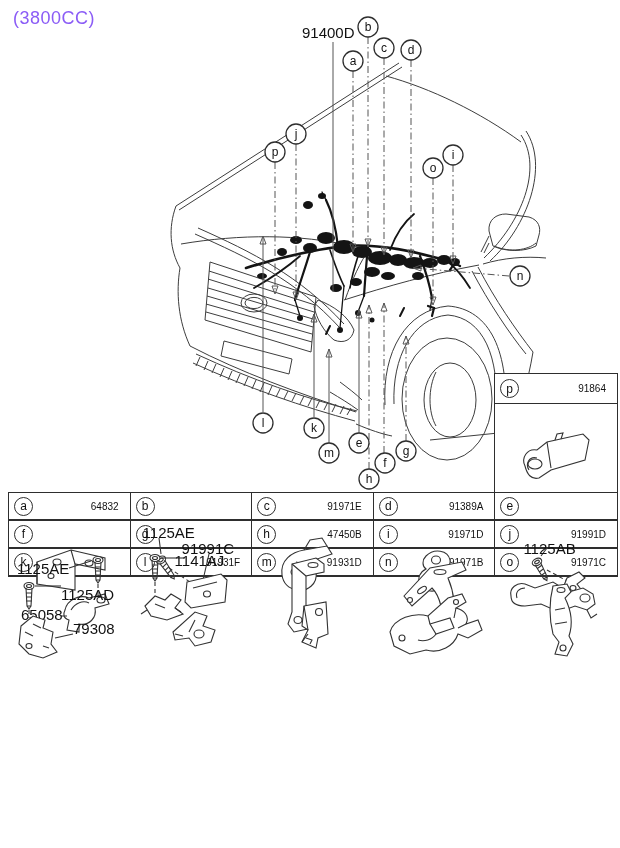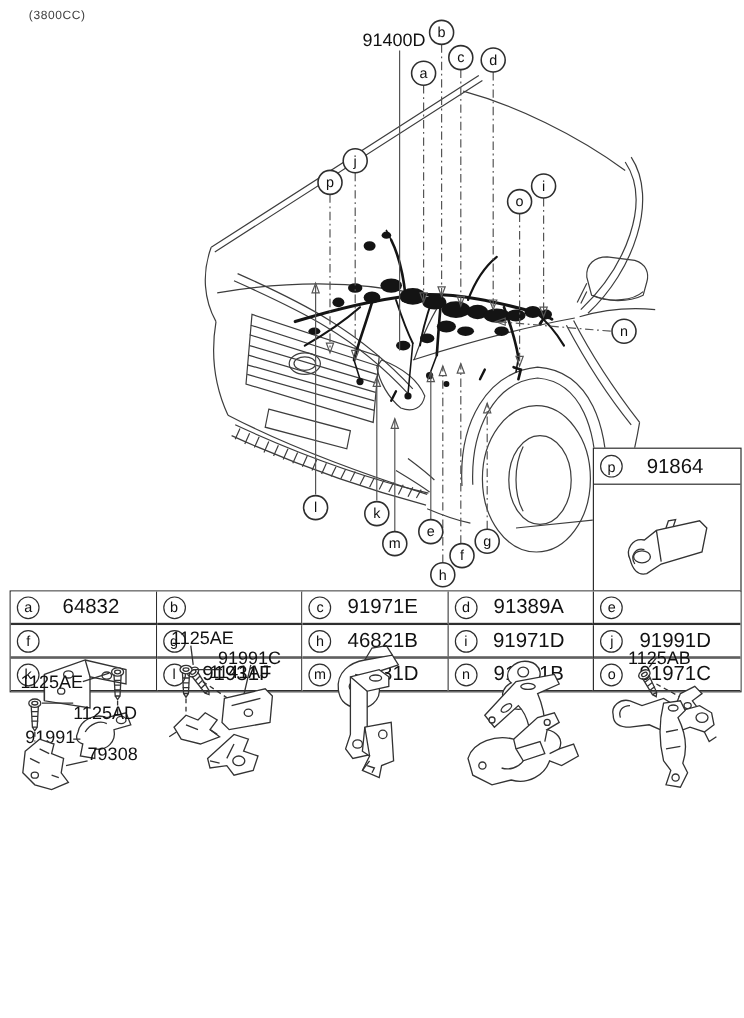--- a/index.html
+++ b/index.html
@@ -1,33 +1,33 @@
 <!DOCTYPE html>
 <html><head>
 <meta charset="utf-8">
 <style>
   html,body{margin:0;padding:0;background:#fff;}
   #stage{position:relative;width:620px;height:848px;background:#ffffff;overflow:hidden;
          font-family:"Liberation Sans",sans-serif;color:#111;}
-  #title{position:absolute;left:24px;top:8px;font-size:10px;color:#404040;letter-spacing:.5px;}
+  #title{position:absolute;left:13px;top:8px;font-size:18px;color:#8b5cf6;letter-spacing:.5px;}
   #diagram{position:absolute;left:0;top:0;}
   
   .tbl{position:absolute;box-sizing:border-box;border:1.6px solid #2e2e2e;background:#fff;}
   .grid{display:grid;grid-template-columns:repeat(5,1fr);}
   .cell{box-sizing:border-box;border-right:1.6px solid #2e2e2e;border-bottom:1.6px solid #2e2e2e;
         display:flex;flex-direction:column;background:#fff;}
   .cell.last-col{border-right:none;}
   .row3 .cell{border-bottom:none;}
   .cell-head{box-sizing:border-box;height:27px;border-bottom:1.6px solid #2e2e2e;
              display:flex;align-items:center;padding:0 5px;}
   .cell-body{position:relative;flex:1;}
   .co{box-sizing:border-box;width:19px;height:19px;border:1.4px solid #2e2e2e;border-radius:50%;
       display:flex;align-items:center;justify-content:center;font-size:12px;line-height:1;
       flex:0 0 auto;background:#fff;}
-  .pn{flex:1;text-align:center;font-size:17px;padding-right:6px;white-space:nowrap;}
+  .pn{flex:1;text-align:right;font-size:10px;padding-right:6px;white-space:nowrap;}
   .lbl{position:absolute;font-size:15px;white-space:nowrap;color:#111;}
   .cell-body svg{position:absolute;left:0;top:0;}
   
   #pcell{left:494px;top:373px;width:124px;height:120px;display:flex;flex-direction:column;}
   #pcell .cell-head{height:30px;}
   
   .car path,.car ellipse,.car line{fill:none;stroke:#3d3d3d;stroke-width:1;}
   .harness path{fill:none;stroke:#141414;stroke-linecap:round;}
   .harness ellipse{fill:#141414;stroke:none;}
   .leads path{fill:none;stroke:#555;stroke-width:1;}
@@ -346,21 +346,21 @@
                 <ellipse cx="0" cy="0" rx="2.5" ry="1.5"></ellipse>
               <path class="wire" d="M-3,2 L-2,20 L2,20 L3,2 M-3,7 L3,7 M-3,11 L3,11 M-3,15 L3,15 M-2,20 L0,23 L2,20"></path>
             </g>
             <path class="wire" d="M60,20 L82,13"></path>
             <path class="dash" d="M89,36 L89,48"></path>
             <path d="M56,62 C58,52 70,46 80,50 L96,46 L100,56 L86,60 C88,70 80,78 70,76 L70,84 L58,82 L60,72 C54,70 54,66 56,62 Z"></path>
             <path class="wire" d="M62,62 C66,55 74,52 80,55 M52,68 L58,68"></path>
             <ellipse cx="92" cy="52" rx="4" ry="3"></ellipse>
           </svg>
           <span class="lbl" style="left:8px;top:12px">1125AE</span>
-          <span class="lbl" style="left:12px;top:58px">91991</span>
+          <span class="lbl" style="left:12px;top:58px">65058</span>
         </div>
       </div>
       <div class="cell">
         <div class="cell-head">
           <span class="co">g</span>
         </div>
         <div class="cell-body">
           <svg class="part-art" width="121" height="90" viewBox="0 0 121 90">
             <g transform="translate(24,10)">
               <ellipse cx="0" cy="0" rx="5" ry="3.5"></ellipse>
@@ -371,21 +371,21 @@
             <path class="dash" d="M24,34 L24,48"></path>
             <path d="M14,58 L24,48 L34,52 L40,46 L50,52 L44,60 L52,66 L36,72 L20,68 Z"></path>
             <path class="wire" d="M24,56 L34,60 M16,62 L10,66 M44,60 L50,64"></path>
           </svg>
           <span class="lbl" style="left:44px;top:4px">1141AJ</span>
         </div>
       </div>
       <div class="cell">
         <div class="cell-head">
           <span class="co">h</span>
-          <span class="pn">46821B</span>
+          <span class="pn">47450B</span>
         </div>
         <div class="cell-body">
           <svg class="part-art" width="121" height="90" viewBox="0 0 121 90">
             <path d="M40,16 L64,10 L72,16 L72,24 L54,28 L54,62 L62,68 L60,80 L42,84 L36,76 L40,64 Z"></path>
             <path class="wire" d="M54,28 L40,16 M54,62 C58,60 62,62 60,66"></path>
             <ellipse cx="61" cy="17" rx="5" ry="2.5"></ellipse>
               <ellipse cx="46" cy="72" rx="4" ry="3.5"></ellipse>
           </svg>
         </div>
       </div>

